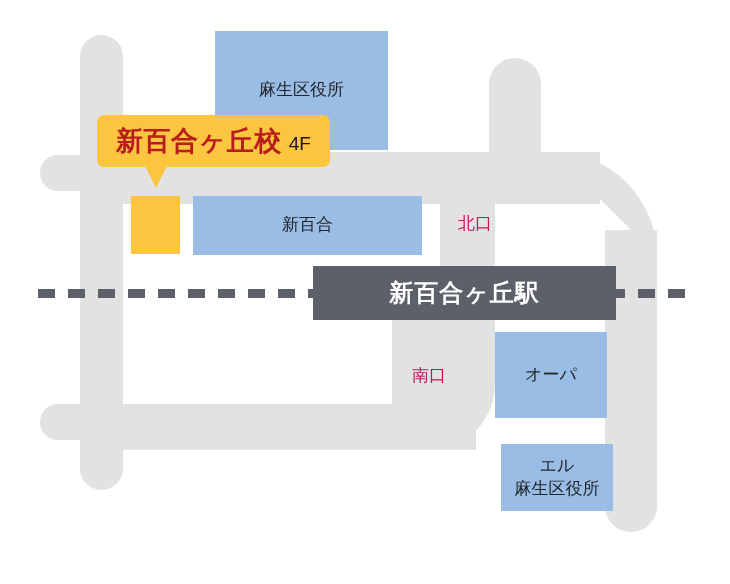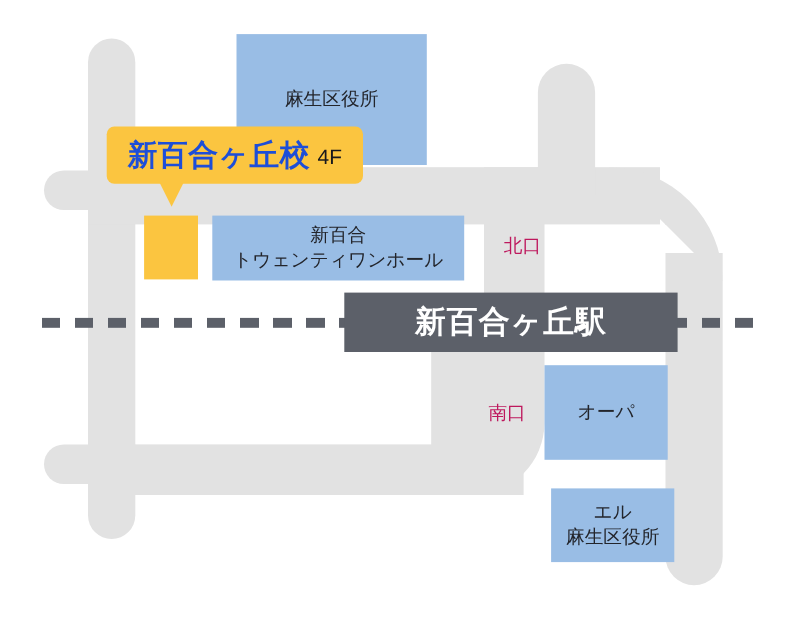--- a/index.html
+++ b/index.html
@@ -63,21 +63,21 @@
   .bldg-blue { background: #99bde5; font-size: 17px; }
   .bldg-yellow { background: #fbc540; }
 
   .station {
     position: absolute;
     background: #5c6069;
     color: #ffffff;
     display: flex;
     align-items: center;
     justify-content: center;
-    font-size: 28px;
+    font-size: 24px;
     font-weight: bold;
     letter-spacing: 1px;
   }
 
   
   .exit-label {
     position: absolute;
     color: #be185d;
     font-size: 17px;
     white-space: nowrap;
@@ -91,21 +91,21 @@
     display: flex;
     align-items: center;
     justify-content: center;
     padding: 0 16px;
     box-sizing: border-box;
     white-space: nowrap;
   }
   .callout .main {
     font-size: 27px;
     font-weight: bold;
-    color: #1d4ed8;
+    color: #b91c1c;
     letter-spacing: 0.5px;
   }
   .callout .floor {
     font-size: 19px;
     font-weight: normal;
     color: #18191d;
     margin-left: 7px;
     position: relative;
     top: 3px;
   }
@@ -145,21 +145,20 @@
 
   <div class="railway" style="left:38px; top:289px; width:652px;"></div>
 
   <div class="bldg bldg-blue" style="left:215px; top:31px; width:173px; height:119px;">
     <span>麻生区役所</span>
   </div>
 
   <div class="bldg bldg-blue" style="left:193px; top:196px; width:229px; height:59px;">
     <div>
       <div>新百合</div>
-      <div>トウェンティワンホール</div>
     </div>
   </div>
 
   <div class="bldg bldg-blue" style="left:495px; top:332px; width:112px; height:86px;">
     <span>オーパ</span>
   </div>
 
   <div class="bldg bldg-blue" style="left:501px; top:444px; width:112px; height:67px;">
     <div>
       <div>エル</div>
@@ -171,21 +170,21 @@
     <span></span>
   </div>
 
   <div class="station" style="left:313px; top:266px; width:303px; height:54px;">
     <span>新百合ヶ丘駅</span>
   </div>
 
   <div class="exit-label" style="left:458px; top:212px;">
     <span>北口</span>
   </div>
-  <div class="exit-label" style="left:444px; top:364px;">
+  <div class="exit-label" style="left:412px; top:364px;">
     <span>南口</span>
   </div>
 
   <div class="callout" style="left:97px; top:115px; width:233px; height:52px;">
     <span class="main">新百合ヶ丘校</span>
     <span class="floor">4F</span>
   </div>
   <div class="callout-tail" style="left:145px; top:166px;"></div>
 
 </div>

